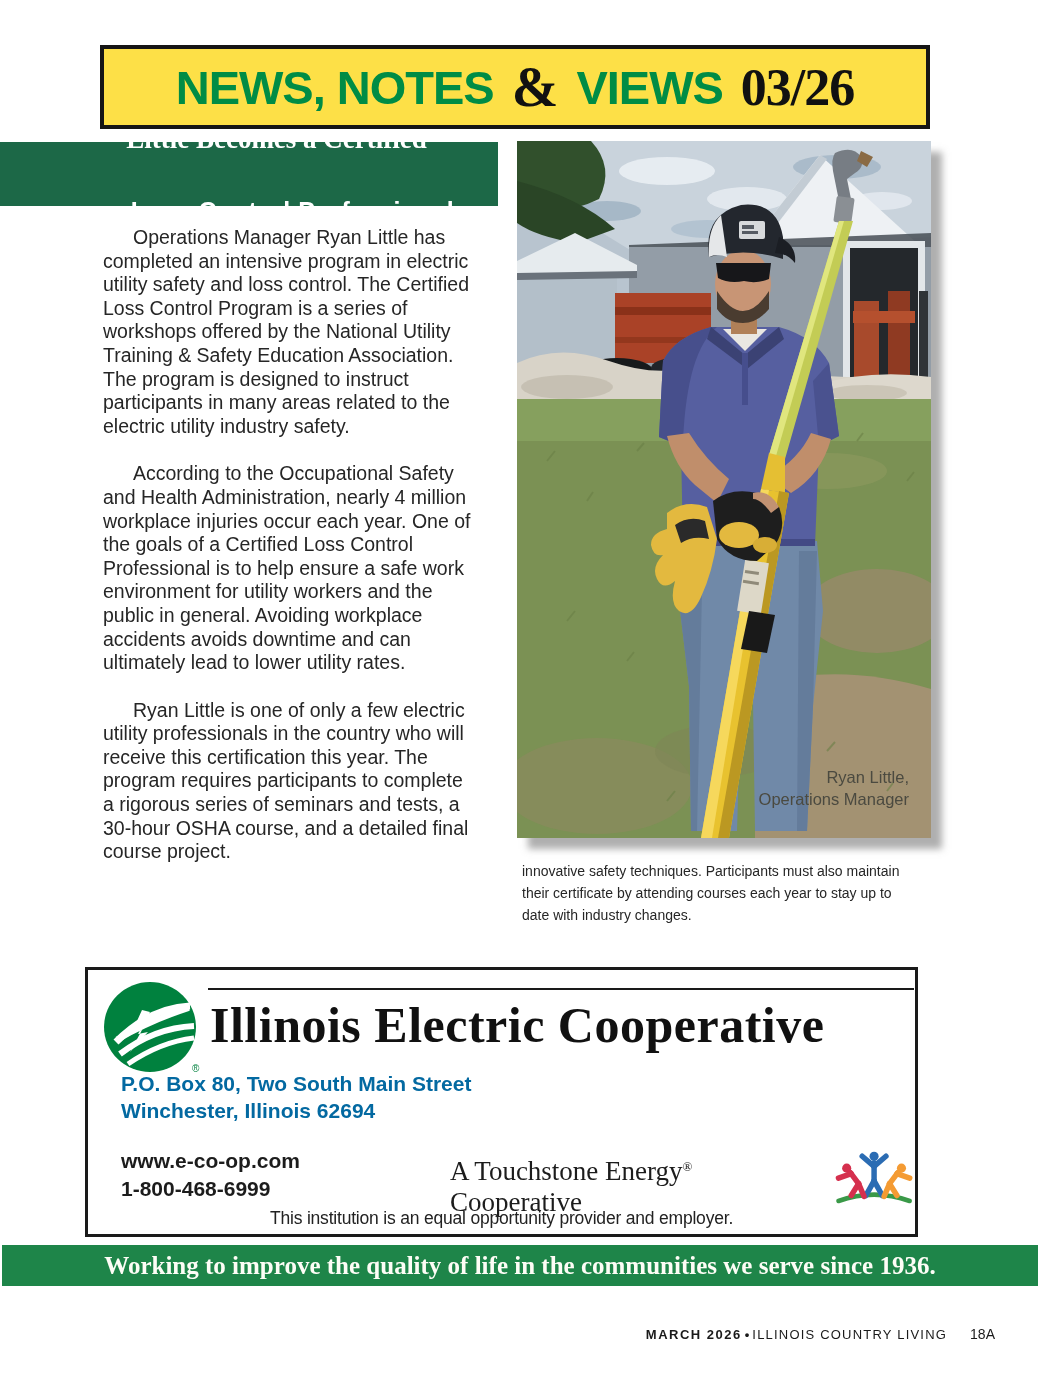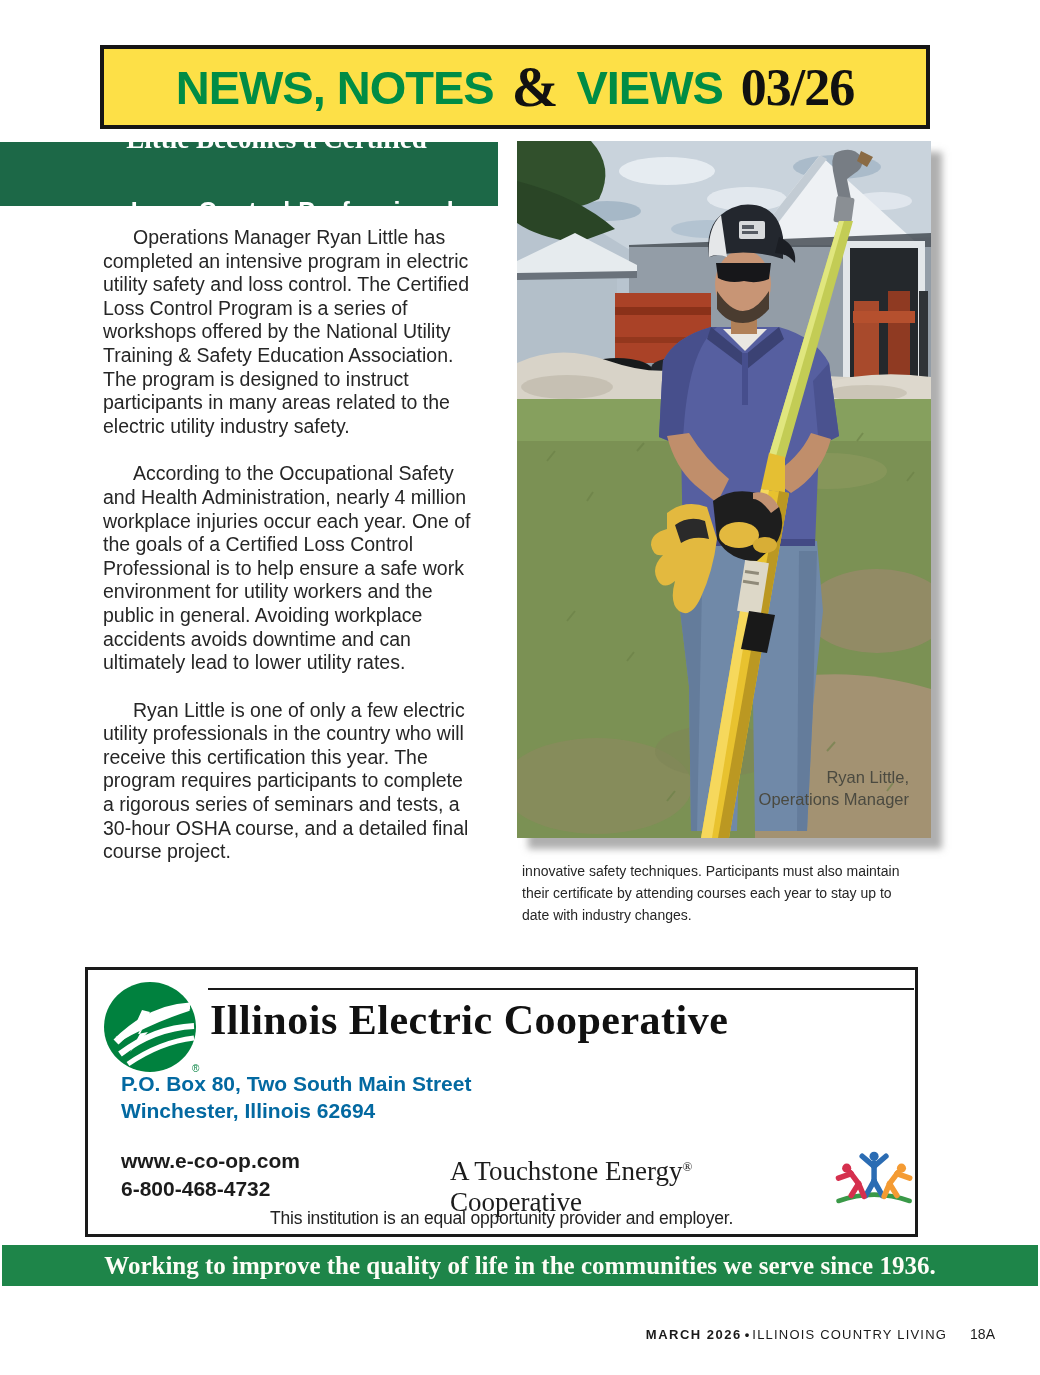--- a/index.html
+++ b/index.html
@@ -33,21 +33,21 @@
   .photo svg{display:block;width:414px;height:697px;}
   .photo-caption{position:absolute;right:22px;bottom:28px;text-align:right;
     font-size:16.5px;line-height:22px;color:#4b4a40;}
 
   
   .ad-box{position:absolute;left:85px;top:967px;width:833px;height:270px;
     border:3px solid #1a1a1a;box-sizing:border-box;background:#fff;}
   .ad-rule{position:absolute;left:120px;top:18px;width:706px;height:2px;background:#1a1a1a;}
   .iec-logo{position:absolute;left:14px;top:10px;width:100px;height:98px;}
   .iec-name{position:absolute;left:122px;top:26px;font-family:"Liberation Serif",serif;
-    font-weight:bold;font-size:42px;color:#111;letter-spacing:0.5px;}
+    font-weight:bold;font-size:50px;color:#111;letter-spacing:0.5px;}
   .ad-address{position:absolute;left:33px;top:100px;font-weight:bold;font-size:21px;line-height:27px;color:#0369a1;}
   .ad-contact{position:absolute;left:33px;top:177px;font-weight:bold;font-size:21px;line-height:28px;color:#1c1c1c;}
   .touchstone{position:absolute;left:362px;top:186px;display:flex;align-items:center;}
   .ts-text{font-family:"Liberation Serif",serif;font-size:27px;color:#1c1c1c;}
   .ts-reg{font-size:13px;vertical-align:9px;}
   .ts-logo{width:84px;height:64px;margin-left:10px;margin-top:-14px;}
   .ad-eeo{position:absolute;left:0;top:238px;width:100%;text-align:center;
     font-size:17.5px;letter-spacing:-0.2px;color:#222;}
 
   
@@ -230,21 +230,21 @@
       <path d="M40,30 L30,52 L40,50 L28,72 L46,52 L36,54 L48,32 Z" fill="#ffffff"></path>
       <text x="90" y="92" font-size="10" fill="#00813e" font-family="Liberation Sans, sans-serif">®</text>
     </svg>
     <div class="iec-name">Illinois Electric Cooperative</div>
     <div class="ad-address">
       <div>P.O. Box 80, Two South Main Street</div>
       <div>Winchester, Illinois 62694</div>
     </div>
     <div class="ad-contact">
       <div>www.e-co-op.com</div>
-      <div>6-800-468-4732</div>
+      <div>1-800-468-6999</div>
     </div>
     <div class="touchstone">
       <span class="ts-text"><span>A Touchstone Energy</span><span class="ts-reg">®</span><span> Cooperative</span></span>
       <svg class="ts-logo" viewBox="0 0 90 70">
         <path d="M6,58 Q45,44 84,58" stroke="#3a9948" stroke-width="5" fill="none" stroke-linecap="round"></path>
         <g stroke="#2b6cb3" stroke-width="6" stroke-linecap="round" fill="none">
           <circle cx="45" cy="9" r="5" fill="#2b6cb3" stroke="none"></circle>
           <path d="M45,16 L45,36"></path>
             <path d="M45,20 L32,9"></path>
             <path d="M45,20 L58,9"></path>

